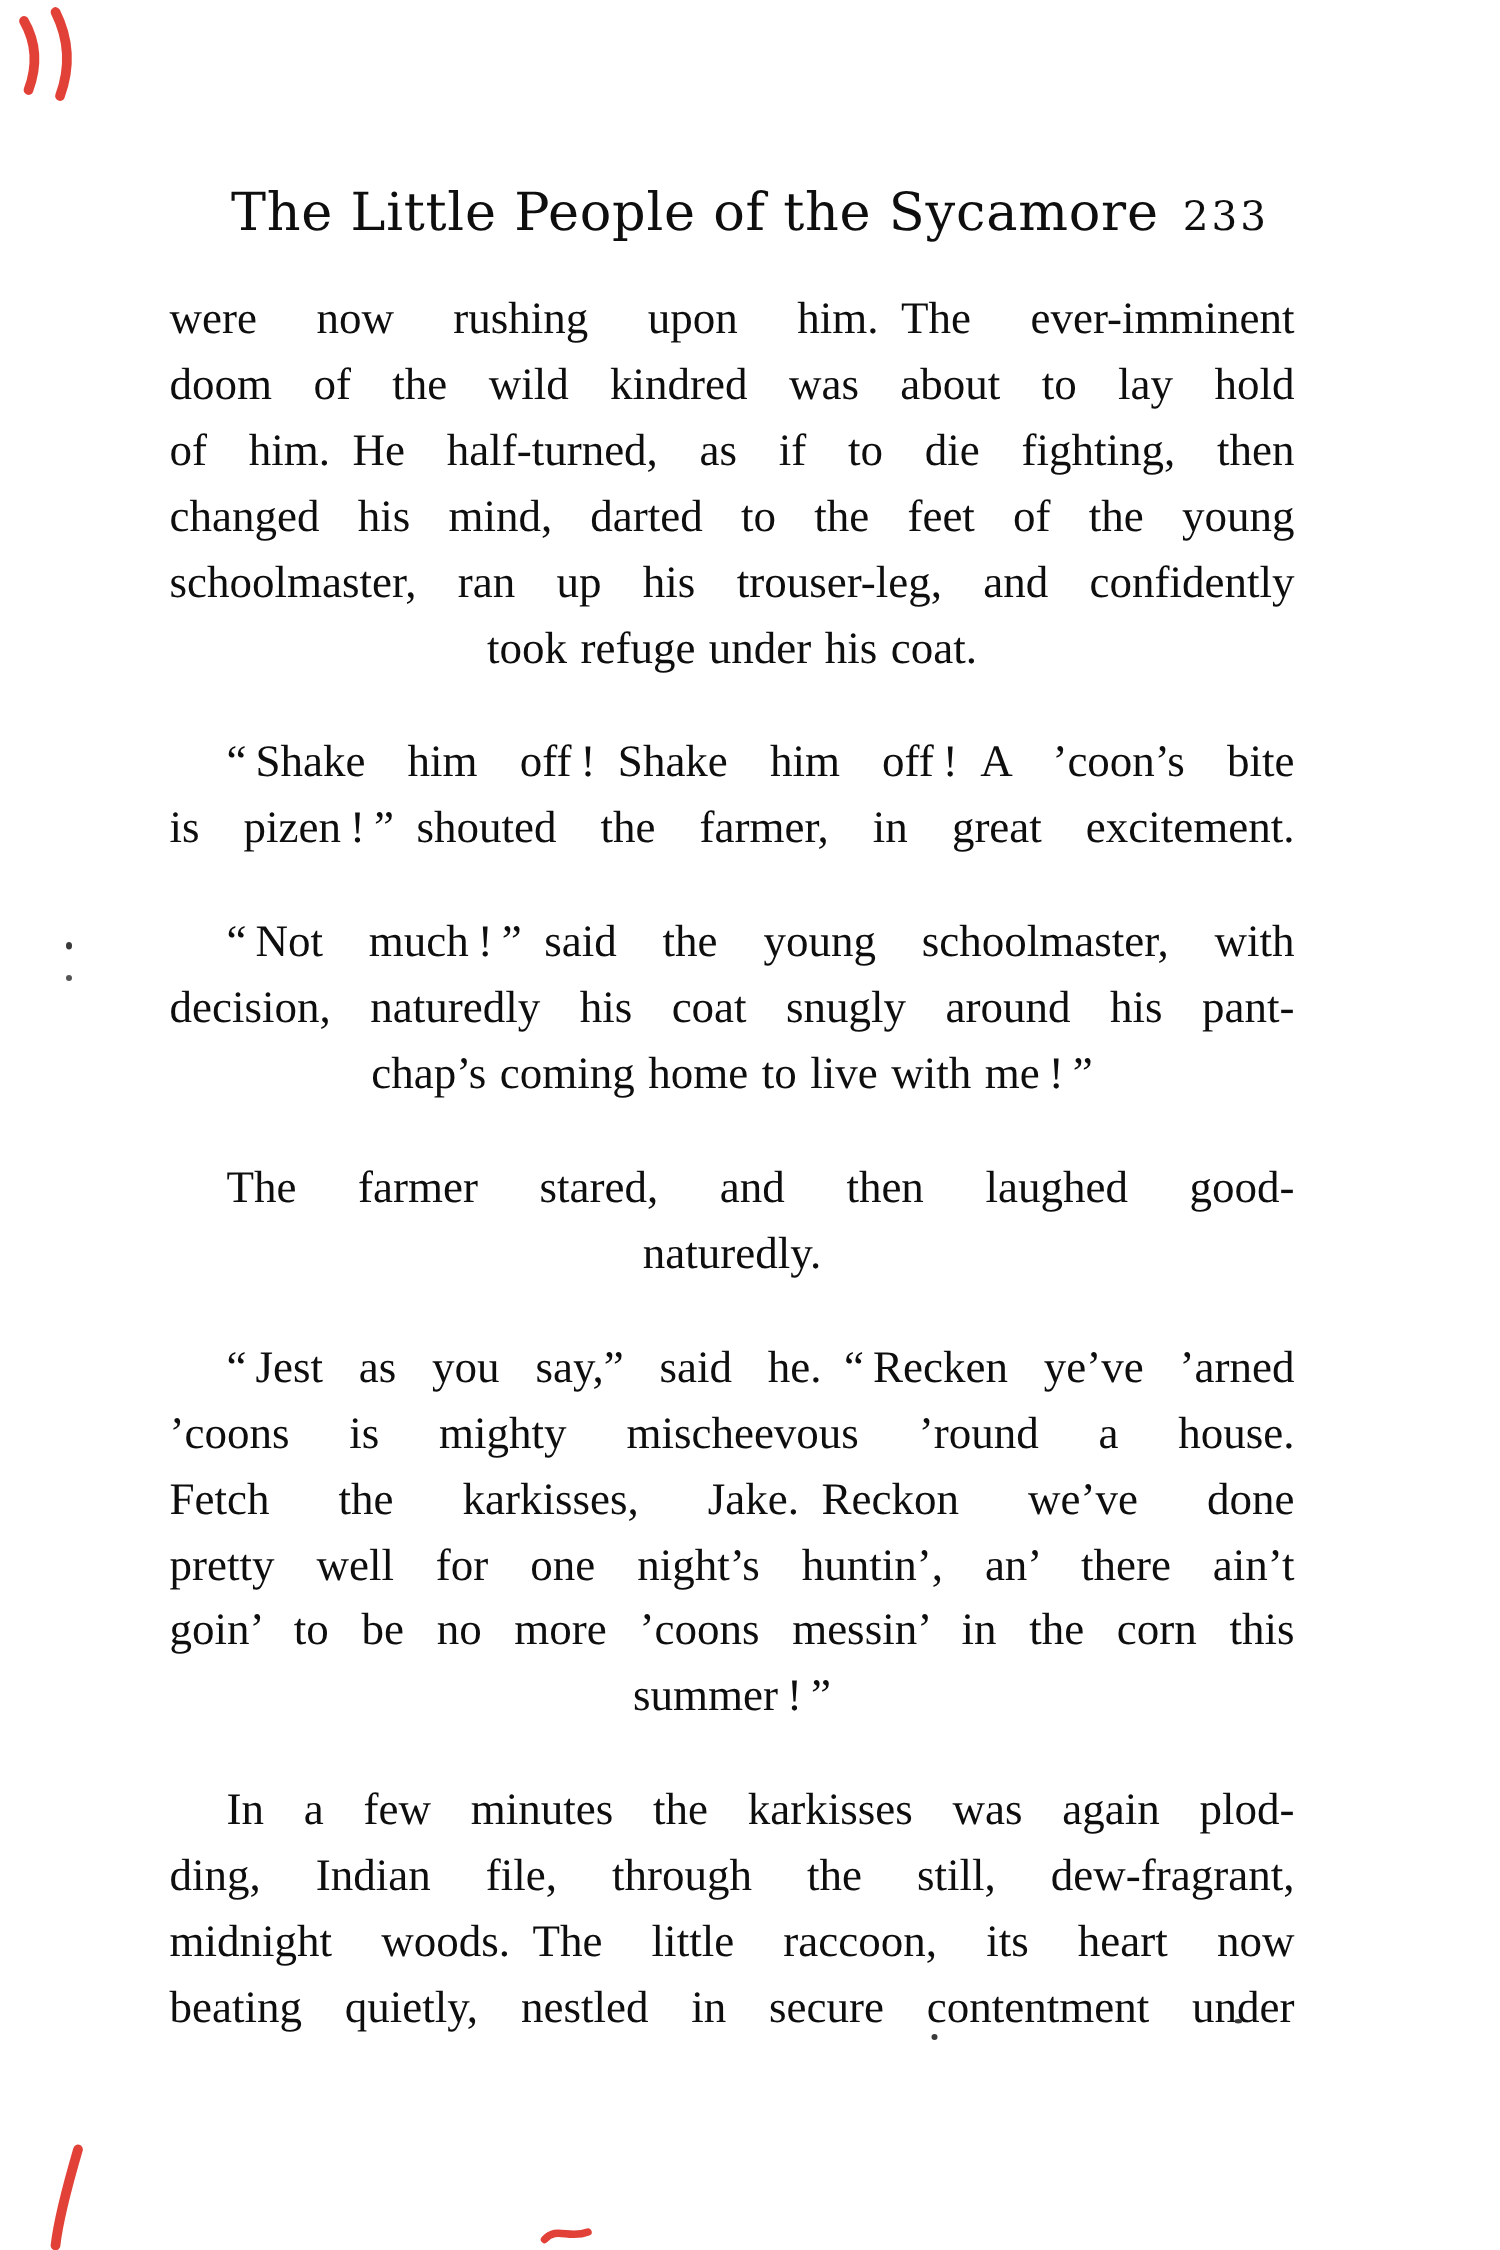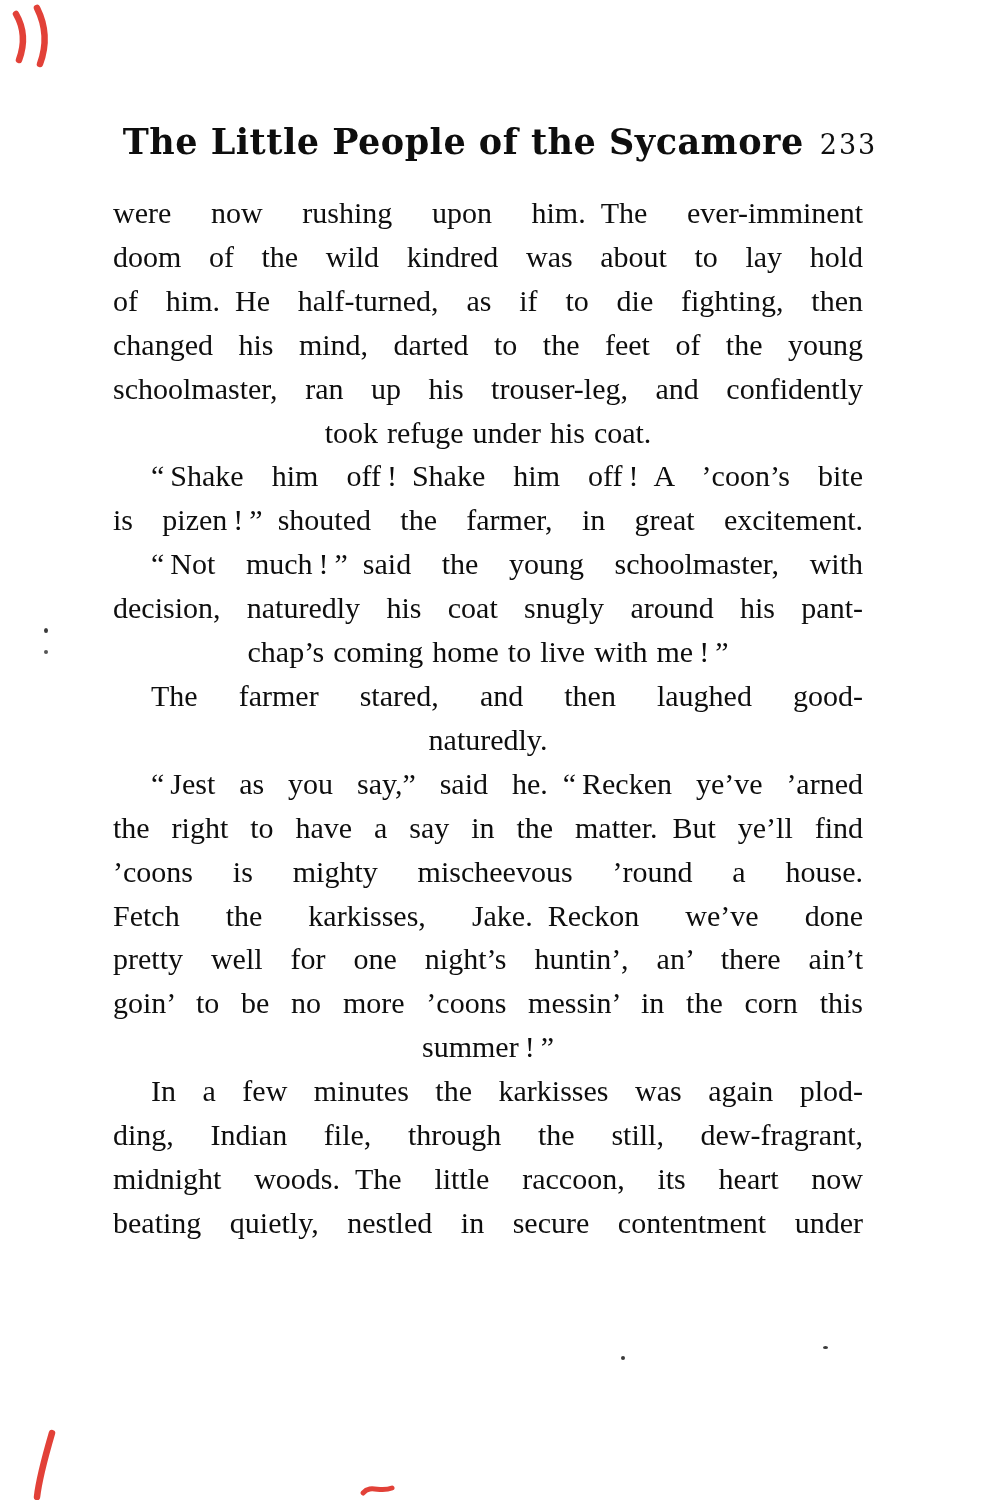--- a/index.html
+++ b/index.html
@@ -21,21 +21,21 @@
     width: 1000px;
     display: flex;
     justify-content: center;
     align-items: baseline;
     gap: 16px;
     line-height: 48px;
     white-space: nowrap;
   }
   .title {
     font-family: "DejaVu Serif", serif;
-    font-weight: bold;
+    font-weight: normal;
     font-size: 35px;
     letter-spacing: 0.5px;
   }
   .pageno {
     font-family: "DejaVu Serif", serif;
     font-size: 27px;
     letter-spacing: 2px;
   }
 
   .body {
@@ -48,21 +48,21 @@
     font-size: 30px;
     line-height: 43.9px;
     word-spacing: 1.5px;
     text-align: center;
   }
   .line.j {
     text-align: justify;
     text-align-last: justify;
     text-justify: inter-word;
   }
-  .line.ind { text-indent: 38px; }
+  .line.ind { text-indent: 38px; margin-top: 32px; }
   .it { }
 
   .marks {
     position: absolute;
     left: 0; top: 0;
     pointer-events: none;
   }
   .mark {
     fill: none;
     stroke: var(--mark-color, #e03127);
@@ -109,21 +109,20 @@
         <div class="line j ind">“ Not much ! ” said the young schoolmaster, with</div>
         <div class="line j">decision, naturedly his coat snugly around his pant-</div>
         <div class="line">chap’s coming home to live with me ! ”</div>
       </div>
       <div>
         <div class="line j ind">The farmer stared, and then laughed good-</div>
         <div class="line">naturedly.</div>
       </div>
       <div>
         <div class="line j ind">“ Jest as you say,” said he. “ Recken ye’ve ’arned</div>
-        <div class="line j">the right to have a say in the matter. But ye’ll find</div>
         <div class="line j">’coons is mighty mischeevous ’round a house.</div>
         <div class="line j">Fetch the karkisses, Jake. Reckon we’ve done</div>
         <div class="line j">pretty well for one night’s huntin’, an’ there ain’t</div>
         <div class="line j"><span>goin’ to be no more ’coons messin’ in the corn </span><span class="it">this</span></div>
         <div class="line">summer ! ”</div>
       </div>
       <div>
         <div class="line j ind">In a few minutes the karkisses was again plod-</div>
         <div class="line j">ding, Indian file, through the still, dew-fragrant,</div>
         <div class="line j">midnight woods. The little raccoon, its heart now</div>

